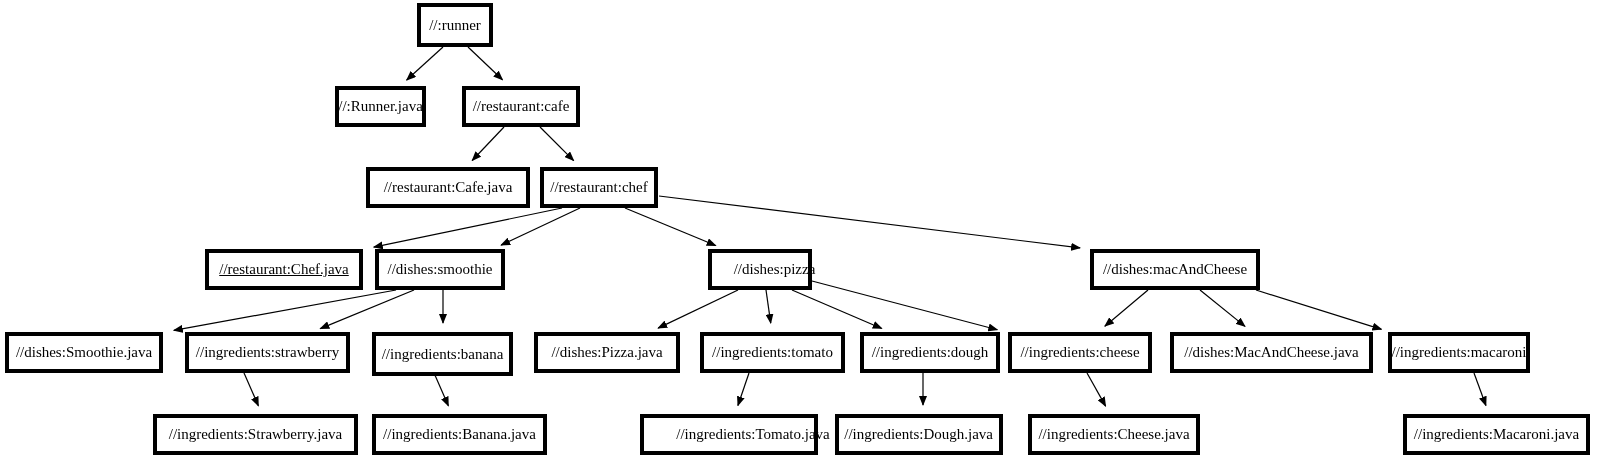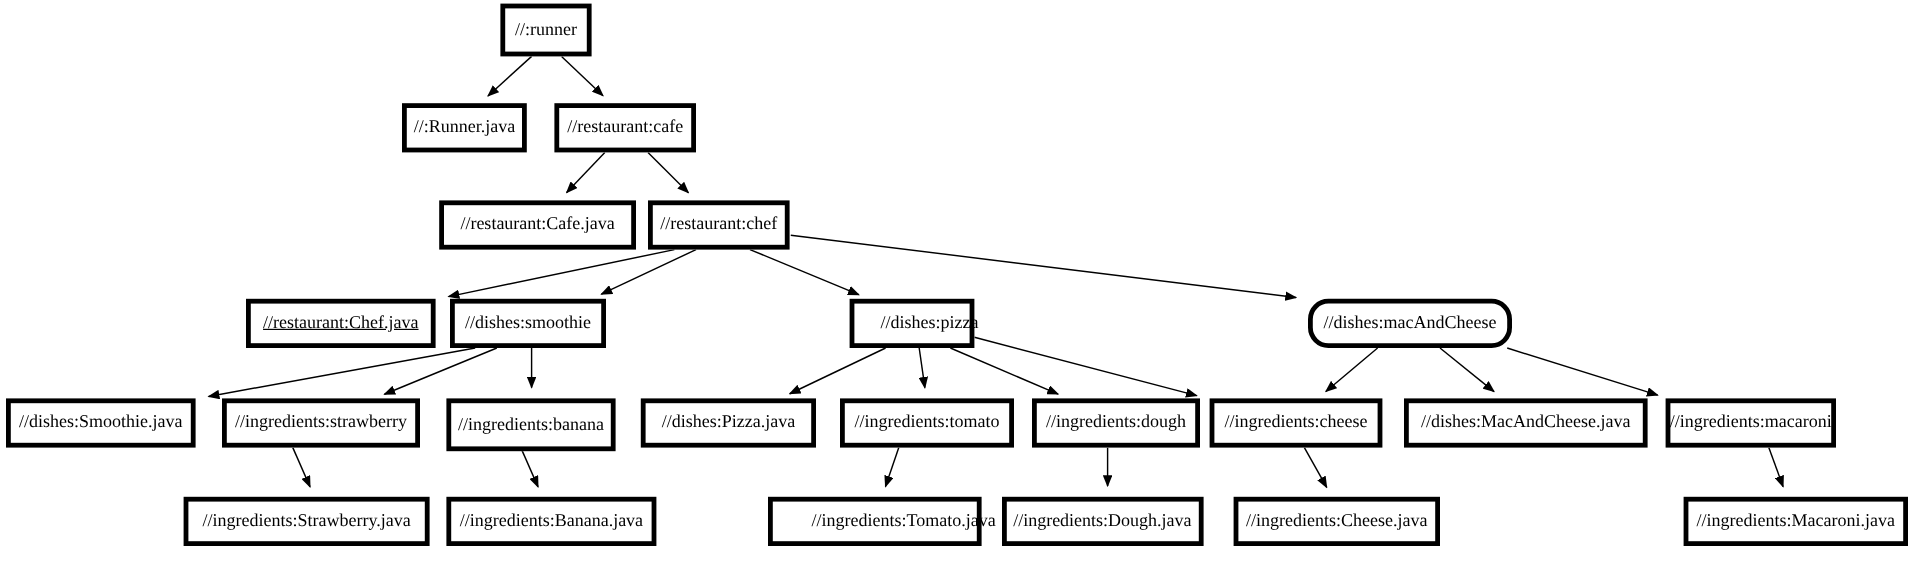--- a/index.html
+++ b/index.html
@@ -77,42 +77,42 @@
         <line x1="749" y1="373" x2="737.9082946796236" y2="405.48285129538806" stroke="#000000" stroke-width="1.2" marker-end="url(#arrowhead)"></line>
         <line x1="923" y1="373" x2="923" y2="405" stroke="#000000" stroke-width="1.2" marker-end="url(#arrowhead)"></line>
         <line x1="1087" y1="373" x2="1105.5967412314508" y2="406.15071262997753" stroke="#000000" stroke-width="1.2" marker-end="url(#arrowhead)"></line>
         <line x1="1474" y1="373" x2="1485.9077662186282" y2="405.54789433091713" stroke="#000000" stroke-width="1.2" marker-end="url(#arrowhead)"></line>
       </g>
   </svg>
   <div id="nodes-layer">
       <div class="node" style="left: 417px; top: 3px; width: 76px; height: 44px; border-color: rgb(0, 0, 0); background: rgb(255, 255, 255);">
         <span class="node-label">//:runner</span>
       </div>
-      <div class="node" style="left: 335px; top: 86px; width: 104px; height: 41px; border-color: rgb(0, 0, 0); background: rgb(255, 255, 255);">
+      <div class="node" style="left: 335px; top: 86px; width: 91px; height: 41px; border-color: rgb(0, 0, 0); background: rgb(255, 255, 255);">
         <span class="node-label">//:Runner.java</span>
       </div>
       <div class="node" style="left: 462px; top: 86px; width: 118px; height: 41px; border-color: rgb(0, 0, 0); background: rgb(255, 255, 255); font-family: Liberation Serif, serif;">
         <span class="node-label">//restaurant:cafe</span>
       </div>
       <div class="node" style="left: 366px; top: 167px; width: 164px; height: 41px; border-color: rgb(0, 0, 0); background: rgb(255, 255, 255);">
         <span class="node-label">//restaurant:Cafe.java</span>
       </div>
       <div class="node" style="left: 540px; top: 167px; width: 118px; height: 41px; border-color: rgb(0, 0, 0); background: rgb(255, 255, 255);">
         <span class="node-label">//restaurant:chef</span>
       </div>
       <div class="node" style="left: 205px; top: 249px; width: 158px; height: 41px; border-color: rgb(0, 0, 0); background: rgb(255, 255, 255); text-decoration: underline;">
         <span class="node-label">//restaurant:Chef.java</span>
       </div>
       <div class="node" style="left: 375px; top: 249px; width: 130px; height: 41px; border-color: rgb(0, 0, 0); background: rgb(255, 255, 255);">
         <span class="node-label">//dishes:smoothie</span>
       </div>
       <div class="node" style="left: 708px; top: 249px; width: 104px; height: 41px; border-color: rgb(0, 0, 0); background: rgb(255, 255, 255); padding-left: 29px;">
         <span class="node-label">//dishes:pizza</span>
       </div>
-      <div class="node" style="left: 1090px; top: 249px; width: 170px; height: 41px; border-color: rgb(0, 0, 0); background: rgb(255, 255, 255); border-radius: 17px;">
+      <div class="node" style="left: 1090px; top: 249px; width: 170px; height: 41px; border-color: rgb(0, 0, 0); background: rgb(255, 255, 255);">
         <span class="node-label">//dishes:macAndCheese</span>
       </div>
       <div class="node" style="left: 5px; top: 332px; width: 158px; height: 41px; border-color: rgb(0, 0, 0); background: rgb(255, 255, 255);">
         <span class="node-label">//dishes:Smoothie.java</span>
       </div>
       <div class="node" style="left: 185px; top: 332px; width: 165px; height: 41px; border-color: rgb(0, 0, 0); background: rgb(255, 255, 255);">
         <span class="node-label">//ingredients:strawberry</span>
       </div>
       <div class="node" style="left: 372px; top: 332px; width: 141px; height: 44px; border-color: rgb(0, 0, 0); background: rgb(255, 255, 255);">
         <span class="node-label">//ingredients:banana</span>

